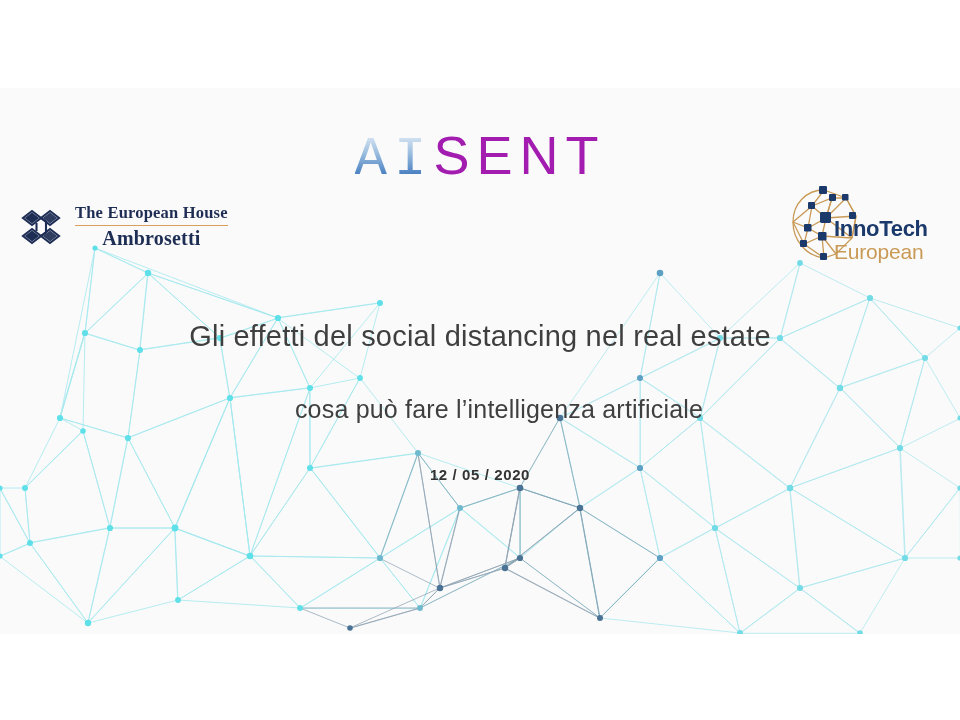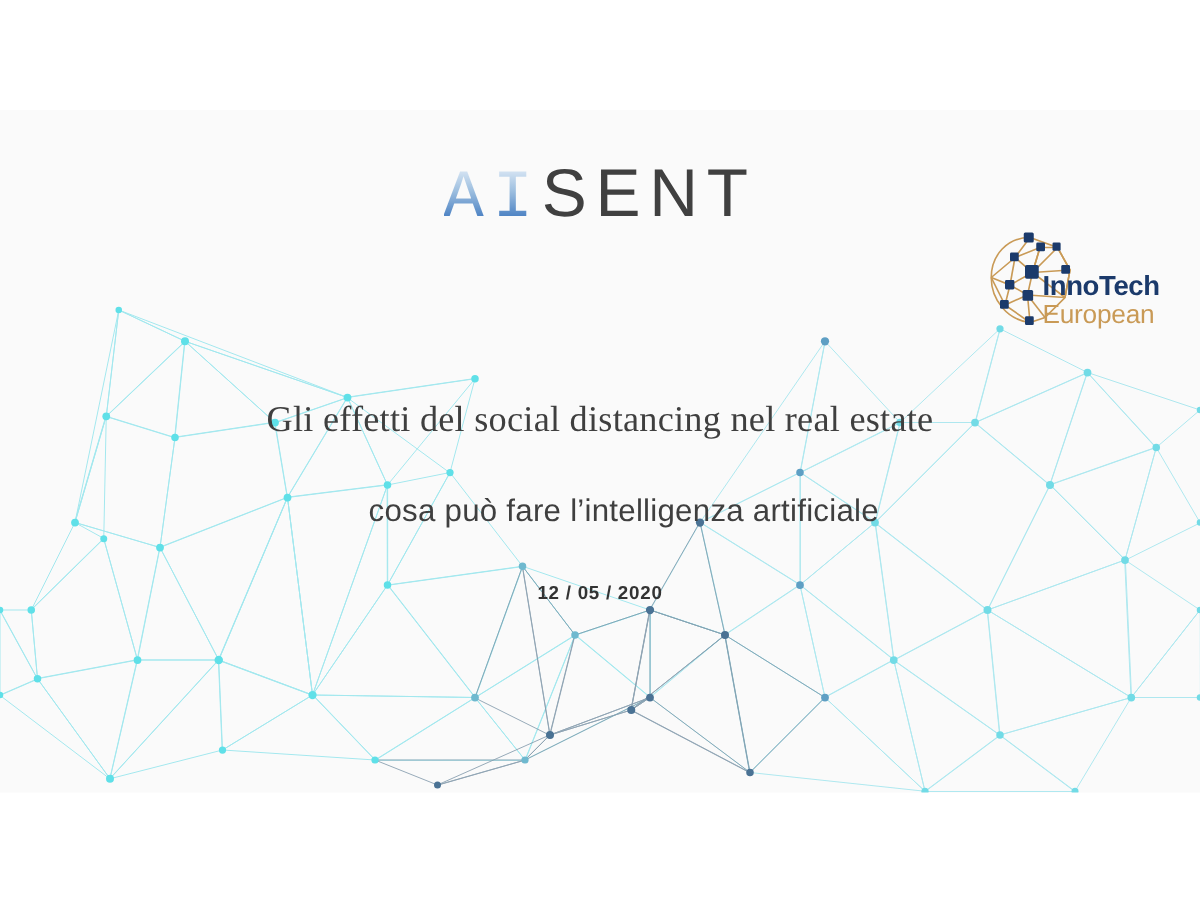--- a/index.html
+++ b/index.html
@@ -45,21 +45,21 @@
     user-select:none;
   }
   .aisent-logo .ai {
     background:linear-gradient(180deg,#eef4fb 0%,#9fc0e0 38%,#4f84c4 72%,#27577f 100%);
     -webkit-background-clip:text;
     background-clip:text;
     color:transparent;
     font-family:Liberation Mono, monospace;
     -webkit-text-fill-color:transparent;
   }
-  .aisent-logo .sent { color:#404040;text-align:right; }
+  .aisent-logo .sent { color:#a21caf;text-align:right; }
 
   
   .amb-logo {
     position:absolute;
     left:20px; top:196px;
     width:212px; height:62px;
     display:flex; align-items:center; gap:9px;
   }
   .amb-mark { width:46px; height:44px; flex:0 0 46px; }
   .amb-text { display:flex; flex-direction:column; align-items:center; }
@@ -123,21 +123,21 @@
   }
 
   
   .title-block {
     position:absolute;
     left:0; top:318px;
     width:960px;
     text-align:center;
   }
   .title-main {
-    font-family:Liberation Serif, serif;
+    font-family:Liberation Sans, sans-serif;
     font-weight:300;
     font-size:29px;
     color:#3f3f3f;
     letter-spacing:0.2px;
     line-height:1.25;
     white-space:nowrap;
   }
   .title-sub {
     margin-top:40px;
     font-family:"Liberation Sans", sans-serif;
@@ -342,20 +342,43 @@
           <circle cx="960" cy="470" r="2.6"></circle>
         </g>
       </g>
     </svg>
   </div>
 
   <div class="aisent-logo">
     <span class="ai">AI</span><span class="sent">SENT</span>
   </div>
 
+  <div class="amb-logo">
+    <svg class="amb-mark" viewBox="0 0 46 44" aria-hidden="true">
+      <g fill="none" stroke="#1d2d54" stroke-width="2.1">
+        <path d="M12,6 L21,13 L12,20 L3,13 Z"></path>
+        <path d="M12,24 L21,31 L12,38 L3,31 Z"></path>
+        <path d="M30,6 L39,13 L30,20 L21,13 Z"></path>
+        <path d="M30,24 L39,31 L30,38 L21,31 Z"></path>
+        <path d="M21,13 L26,16.5 L26,27.5 L21,31"></path>
+        <path d="M16.5,18 L16.5,26"></path>
+      </g>
+      <g fill="#1d2d54">
+        <path d="M12,7.5 L19.2,13 L12,18.5 L4.8,13 Z"></path>
+        <path d="M12,25.5 L19.2,31 L12,36.5 L4.8,31 Z"></path>
+        <path d="M30,7.5 L37.2,13 L30,18.5 L22.8,13 Z" opacity="0.92"></path>
+        <path d="M30,25.5 L37.2,31 L30,36.5 L22.8,31 Z" opacity="0.92"></path>
+      </g>
+    </svg>
+    <div class="amb-text">
+      <div class="amb-line1">The European House</div>
+      <div class="amb-rule"></div>
+      <div class="amb-line2">Ambrosetti</div>
+    </div>
+  </div>
 
   <div class="itc-logo">
     <svg class="itc-mark" viewBox="0 0 80 80" aria-hidden="true">
       <g stroke="#c99a56" stroke-width="1.3" fill="none">
         <path d="M38,6 C20,6 7,20 7,38 C7,56 20,72 38,74"></path>
         <path d="M38,6 L60,14 L70,32 L66,54 L50,70 L38,74"></path>
         <path d="M7,38 L26,22 L38,6"></path>
         <path d="M26,22 L46,14 L60,14"></path>
         <path d="M26,22 L40,34 L46,14"></path>
         <path d="M40,34 L60,14"></path>

